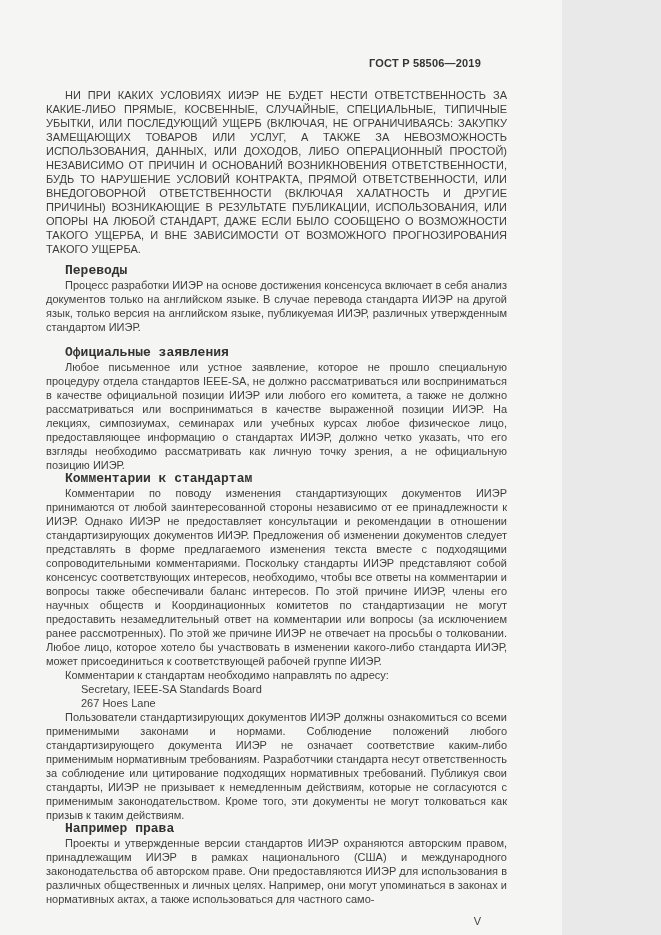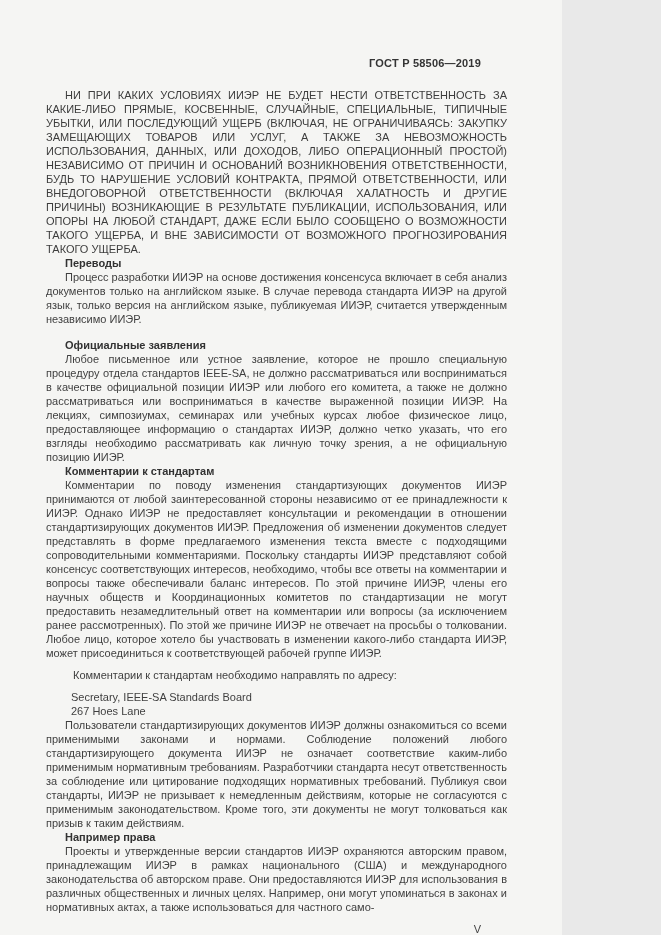--- a/index.html
+++ b/index.html
@@ -21,66 +21,67 @@
     padding: 56px 55px 0 46px;
   }
   .doc-header {
     text-align: right;
     font-weight: bold;
     color: #343434;
     padding-right: 26px;
     letter-spacing: 0.2px;
   }
   .caps-para {
-    margin: 18px 0 0 0;
+    margin: 18px 0 8px 0;
     text-align: justify;
     text-indent: 19px;
     color: #3c3c3c;
   }
   .section-heading {
     font-weight: bold;
     color: #323232;
     margin: 0 0 0 19px;
     padding: 0;
-    font-size: 11px;
+    font-size: 13px;
     line-height: 14px;
+    font-family: Liberation Mono, monospace;
   }
   .section-heading.gap-before {
     margin-top: 12px;
   }
   .body-para {
     margin: 0;
     text-align: justify;
     text-indent: 19px;
   }
   .address-intro {
-    margin: 8px;
+    margin: 0;
     text-indent: 19px;
   }
   .address-line {
-    margin-left: 25px;
+    margin-left: 35px;
   }
   .page-number {
     margin-top: 8px;
     text-align: right;
     padding-right: 26px;
     color: #444444;
   }
 </style>
 </head>
 <body>
 
 <div class="page">
 
   <div class="doc-header">ГОСТ Р 58506—2019</div>
 
   <p class="caps-para">НИ ПРИ КАКИХ УСЛОВИЯХ ИИЭР НЕ БУДЕТ НЕСТИ ОТВЕТСТВЕННОСТЬ ЗА КАКИЕ-ЛИБО ПРЯМЫЕ, КОСВЕННЫЕ, СЛУЧАЙНЫЕ, СПЕЦИАЛЬНЫЕ, ТИПИЧНЫЕ УБЫТКИ, ИЛИ ПОСЛЕДУЮЩИЙ УЩЕРБ (ВКЛЮЧАЯ, НЕ ОГРАНИЧИВАЯСЬ: ЗАКУПКУ ЗАМЕЩАЮЩИХ ТОВАРОВ ИЛИ УСЛУГ, А ТАКЖЕ ЗА НЕВОЗМОЖНОСТЬ ИСПОЛЬЗОВАНИЯ, ДАННЫХ, ИЛИ ДОХОДОВ, ЛИБО ОПЕРАЦИОННЫЙ ПРОСТОЙ) НЕЗАВИСИМО ОТ ПРИЧИН И ОСНОВАНИЙ ВОЗНИКНОВЕНИЯ ОТВЕТСТВЕННОСТИ, БУДЬ ТО НАРУШЕНИЕ УСЛОВИЙ КОНТРАКТА, ПРЯМОЙ ОТВЕТСТВЕННОСТИ, ИЛИ ВНЕДОГОВОРНОЙ ОТВЕТСТВЕННОСТИ (ВКЛЮЧАЯ ХАЛАТНОСТЬ И ДРУГИЕ ПРИЧИНЫ) ВОЗНИКАЮЩИЕ В РЕЗУЛЬТАТЕ ПУБЛИКАЦИИ, ИСПОЛЬЗОВАНИЯ, ИЛИ ОПОРЫ НА ЛЮБОЙ СТАНДАРТ, ДАЖЕ ЕСЛИ БЫЛО СООБЩЕНО О ВОЗМОЖНОСТИ ТАКОГО УЩЕРБА, И ВНЕ ЗАВИСИМОСТИ ОТ ВОЗМОЖНОГО ПРОГНОЗИРОВАНИЯ ТАКОГО УЩЕРБА.</p>
 
   <div class="section-heading">Переводы</div>
-  <p class="body-para">Процесс разработки ИИЭР на основе достижения консенсуса включает в себя анализ документов только на английском языке. В случае перевода стандарта ИИЭР на другой язык, только версия на английском языке, публикуемая ИИЭР, считается утвержденным независимо ИИЭР.</p>
+  <p class="body-para">Процесс разработки ИИЭР на основе достижения консенсуса включает в себя анализ документов только на английском языке. В случае перевода стандарта ИИЭР на другой язык, только версия на английском языке, публикуемая ИИЭР, различных утвержденным стандартом ИИЭР.</p>
 
   <div class="section-heading gap-before">Официальные заявления</div>
   <p class="body-para">Любое письменное или устное заявление, которое не прошло специальную процедуру отдела стандартов IEEE-SA, не должно рассматриваться или восприниматься в качестве официальной позиции ИИЭР или любого его комитета, а также не должно рассматриваться или восприниматься в качестве выраженной позиции ИИЭР. На лекциях, симпозиумах, семинарах или учебных курсах любое физическое лицо, предоставляющее информацию о стандартах ИИЭР, должно четко указать, что его взгляды необходимо рассматривать как личную точку зрения, а не официальную позицию ИИЭР.</p>
 
   <div class="section-heading">Комментарии к стандартам</div>
   <p class="body-para">Комментарии по поводу изменения стандартизующих документов ИИЭР принимаются от любой заинтересованной стороны независимо от ее принадлежности к ИИЭР. Однако ИИЭР не предоставляет консультации и рекомендации в отношении стандартизирующих документов ИИЭР. Предложения об изменении документов следует представлять в форме предлагаемого изменения текста вместе с подходящими сопроводительными комментариями. Поскольку стандарты ИИЭР представляют собой консенсус соответствующих интересов, необходимо, чтобы все ответы на комментарии и вопросы также обеспечивали баланс интересов. По этой причине ИИЭР, члены его научных обществ и Координационных комитетов по стандартизации не могут предоставить незамедлительный ответ на комментарии или вопросы (за исключением ранее рассмотренных). По этой же причине ИИЭР не отвечает на просьбы о толковании. Любое лицо, которое хотело бы участвовать в изменении какого-либо стандарта ИИЭР, может присоединиться к соответствующей рабочей группе ИИЭР.</p>
   <p class="address-intro">Комментарии к стандартам необходимо направлять по адресу:</p>
   <div class="address-line">Secretary, IEEE-SA Standards Board</div>
   <div class="address-line">267 Hoes Lane</div>
 

